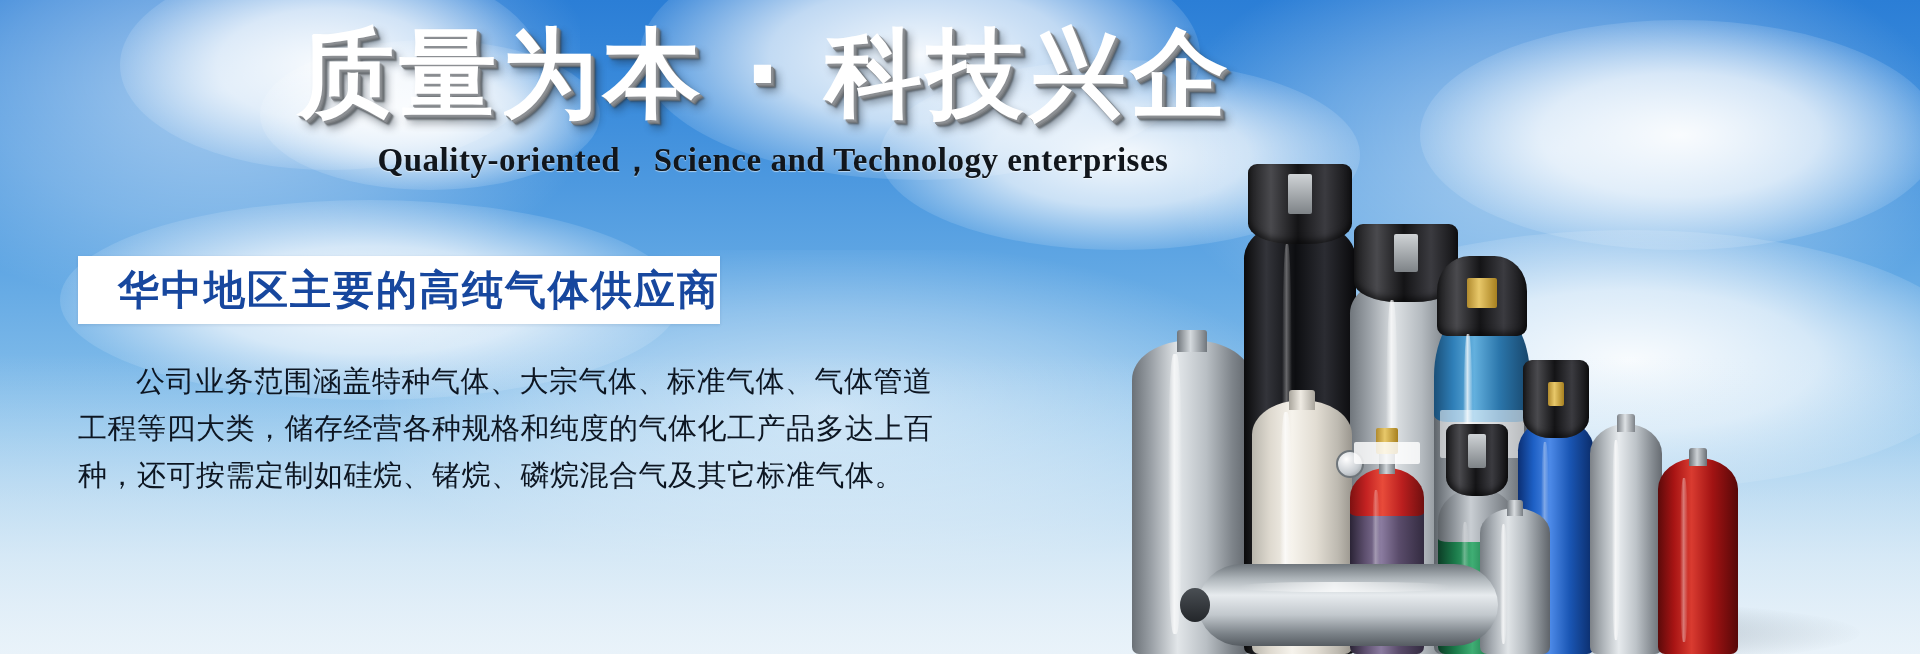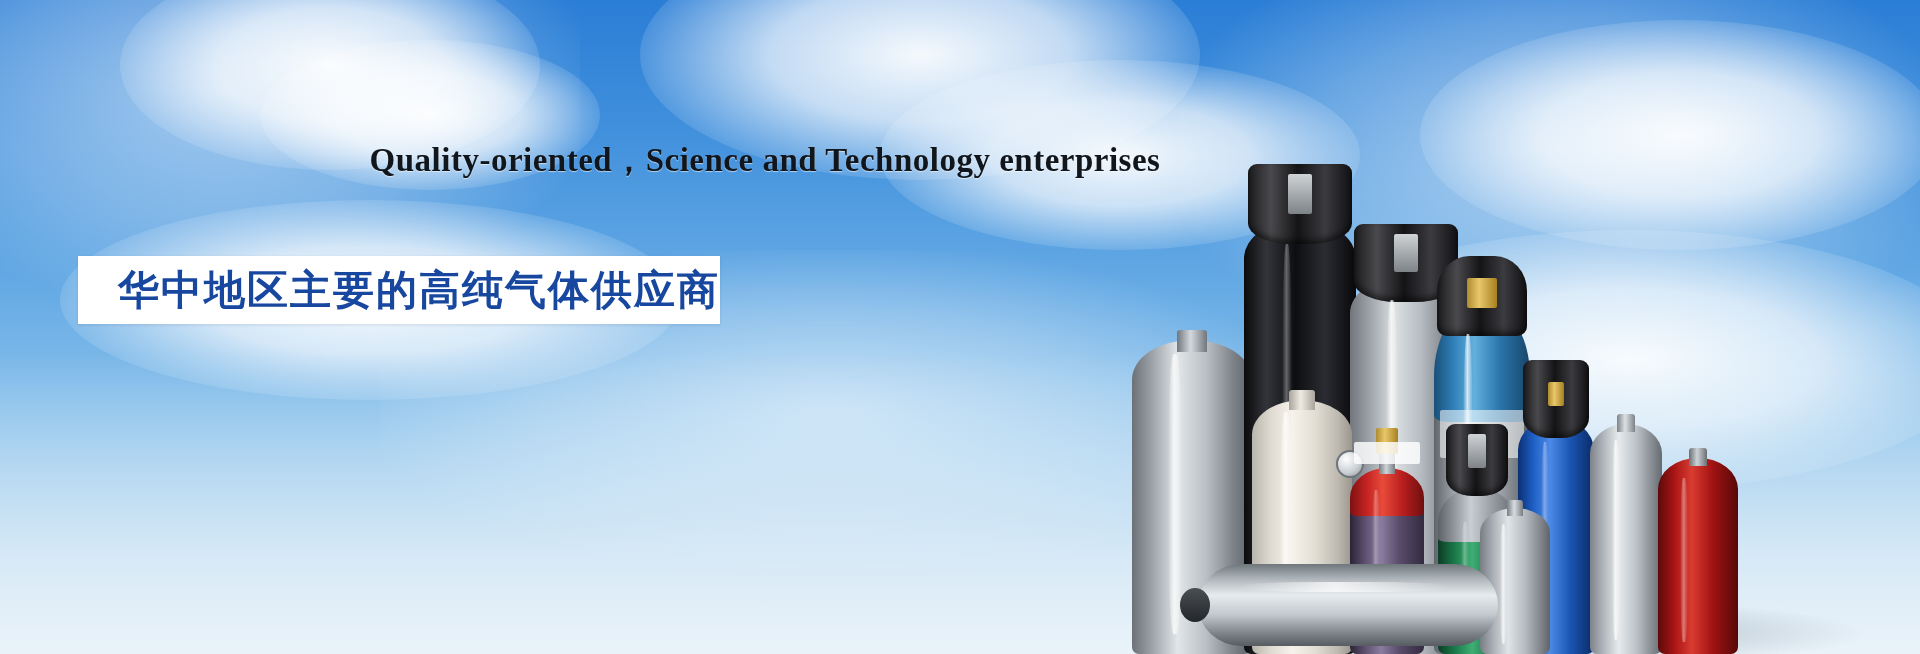--- a/index.html
+++ b/index.html
@@ -50,21 +50,21 @@
     display:inline-block;
     text-shadow:
       2px 2px 0 #8c8f93,
       3px 3px 0 #7d8084,
       4px 4px 1px #6e7276,
       5px 5px 2px rgba(40,45,50,.55),
       7px 8px 9px rgba(20,30,45,.45);
   }
 
   #subheadline{
-    position:absolute; left:0; top:138px; width:1530px;
+    position:absolute; left:8px; top:138px; width:1530px;
     text-align:center;
     font-family:"Liberation Serif", serif;
     font-weight:700;
     font-size:33px;
     letter-spacing:.5px;
     color:#11161c;
     text-shadow:0 1px 1px rgba(255,255,255,.55);
   }
 
   
@@ -186,27 +186,35 @@
   <div class="cloud" style="left:260px;   top:40px;   width:340px;  height:150px;"></div>
   <div class="cloud" style="left:640px;   top:-70px;  width:560px;  height:250px;"></div>
   <div class="cloud" style="left:880px;   top:60px;   width:480px;  height:190px;"></div>
   <div class="haze" style="left:1180px;  top:-60px;  width:760px;  height:420px;"></div>
   <div class="cloud" style="left:1420px;  top:20px;   width:520px;  height:230px;"></div>
   <div class="cloud" style="left:60px;    top:200px;  width:620px;  height:200px;"></div>
   <div class="haze" style="left:380px;   top:250px;  width:900px;  height:320px;"></div>
   <div class="cloud" style="left:1280px;  top:230px;  width:700px;  height:260px;"></div>
   <div class="bottomglow"></div>
 
+  <div id="headline-wrap">
+    <h1 id="headline">质量为本 · 科技兴企</h1>
+  </div>
 
   <div id="subheadline">Quality-oriented，Science and Technology enterprises</div>
 
   <div id="tagline-box">
     <span id="tagline-text">华中地区主要的高纯气体供应商</span>
   </div>
 
+  <div id="description">
+    <span class="p-line indent">公司业务范围涵盖特种气体、大宗气体、标准气体、气体管道</span>
+    <span class="p-line">工程等四大类，储存经营各种规格和纯度的气体化工产品多达上百</span>
+    <span class="p-line">种，还可按需定制如硅烷、锗烷、磷烷混合气及其它标准气体。</span>
+  </div>
 
   <div id="cylinders">
 
     <div class="shadowblob" style="width:700px;height:70px;left:360px;bottom:-14px;"></div>
 
     <div class="cyl" style="left:-18px; width:120px; height:330px;">
       <div class="body" style="height:268px;background:linear-gradient(90deg,#6b7177 0%,#9aa0a6 16%,#e2e6e9 38%,#b9bfc4 62%,#7d8389 84%,#5c6167 100%);"></div>
       <div class="shoulder" style="bottom:250px;height:64px;background:linear-gradient(90deg,#6b7177 0%,#9aa0a6 16%,#e2e6e9 38%,#b9bfc4 62%,#7d8389 84%,#5c6167 100%);"></div>
       <div class="neck" style="bottom:302px;width:30px;height:22px;background:linear-gradient(90deg,#6f757b,#d4d9dd 45%,#70767c);"></div>
       <div class="sheen" style="left:30%;bottom:20px;width:14px;height:280px;"></div>

